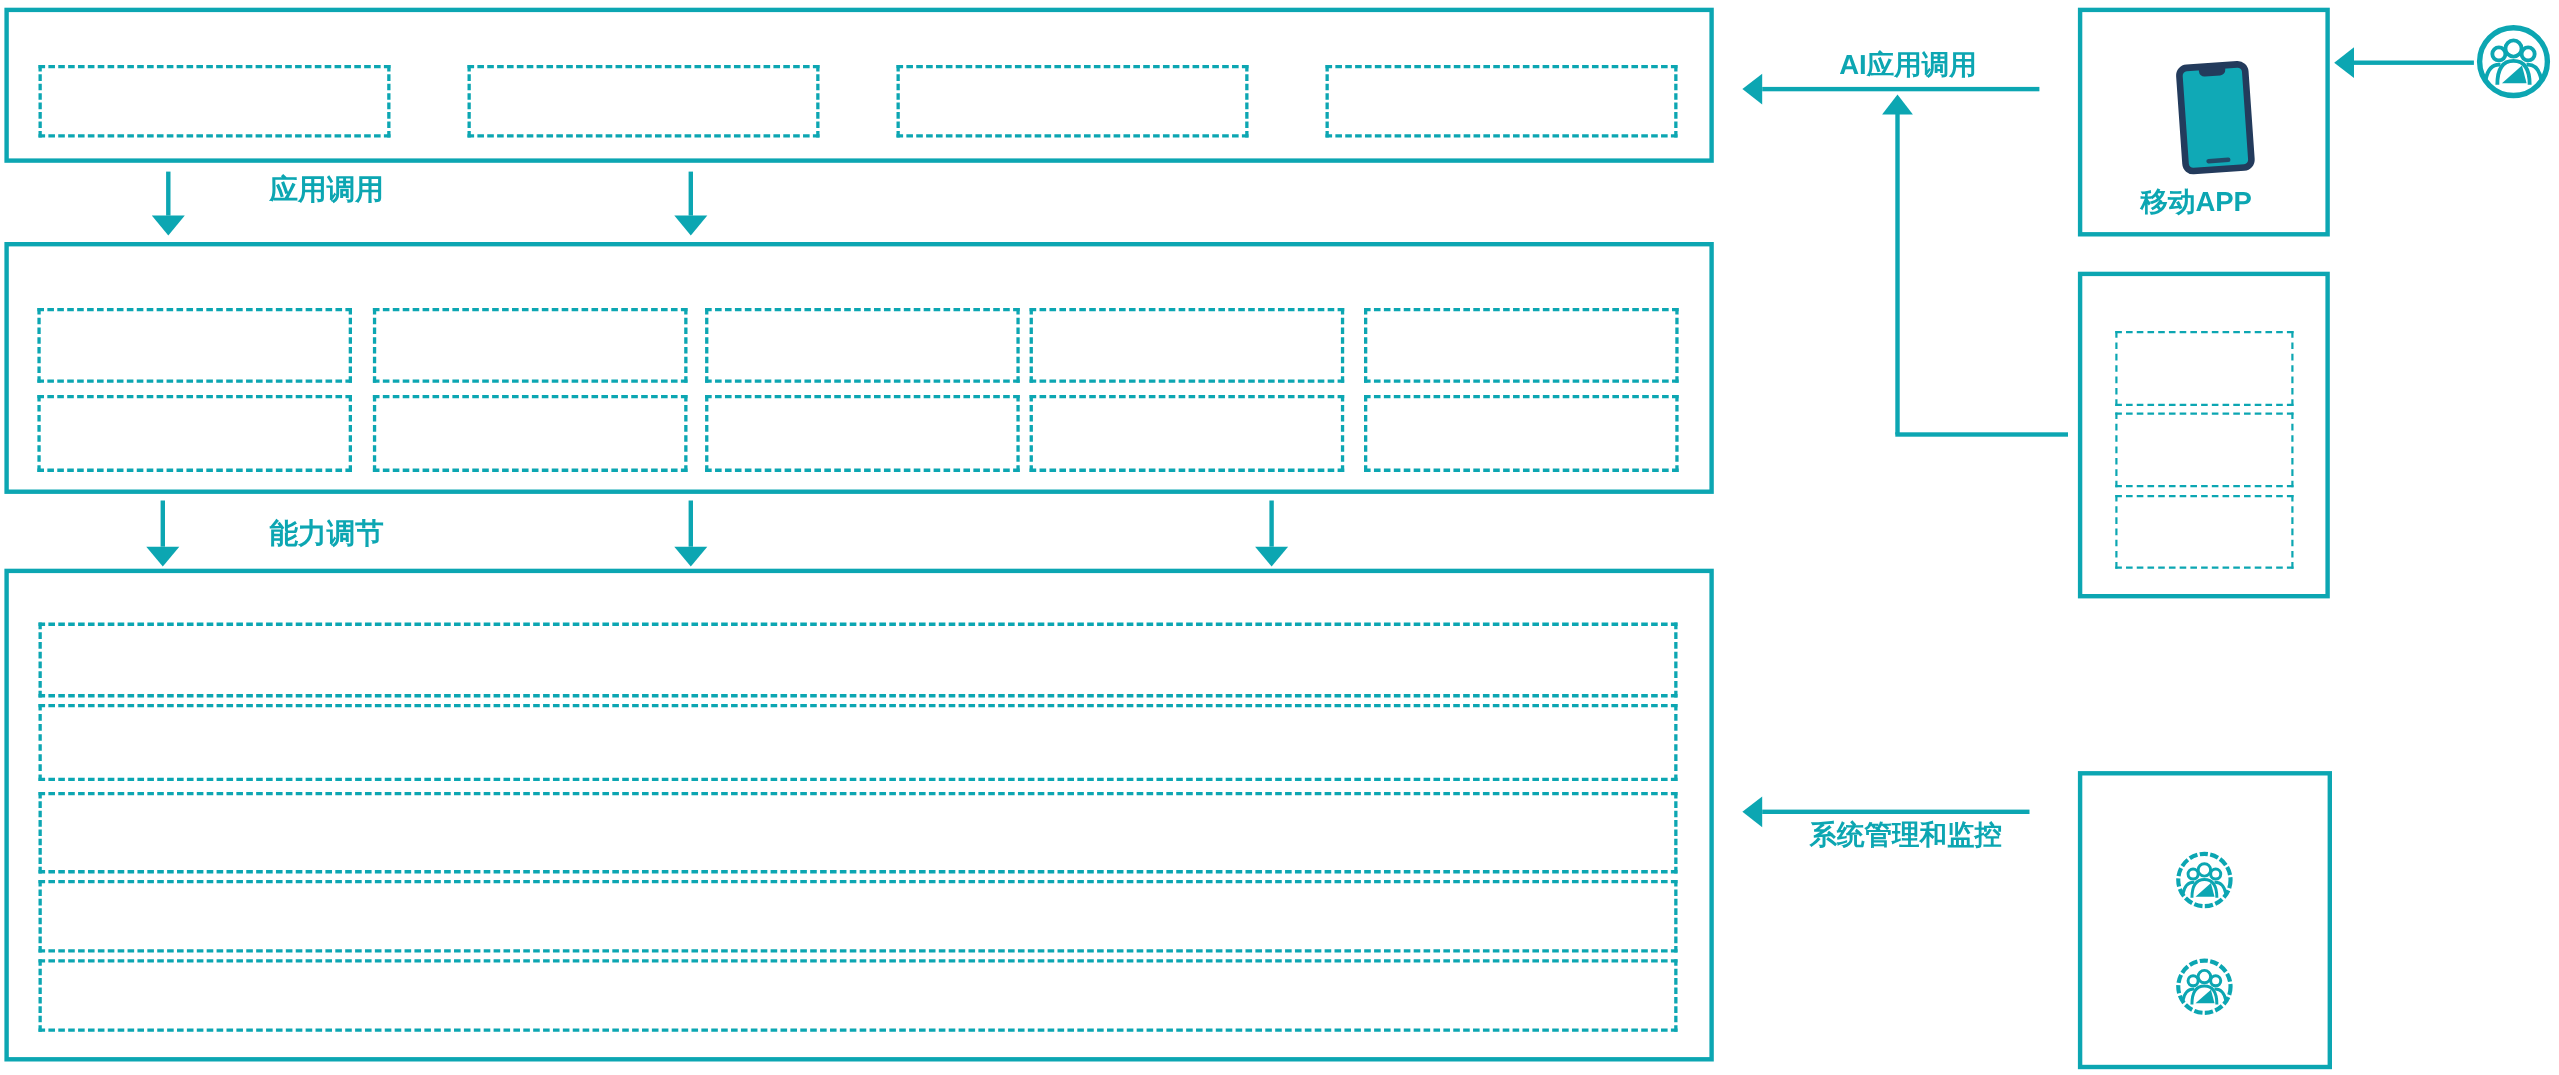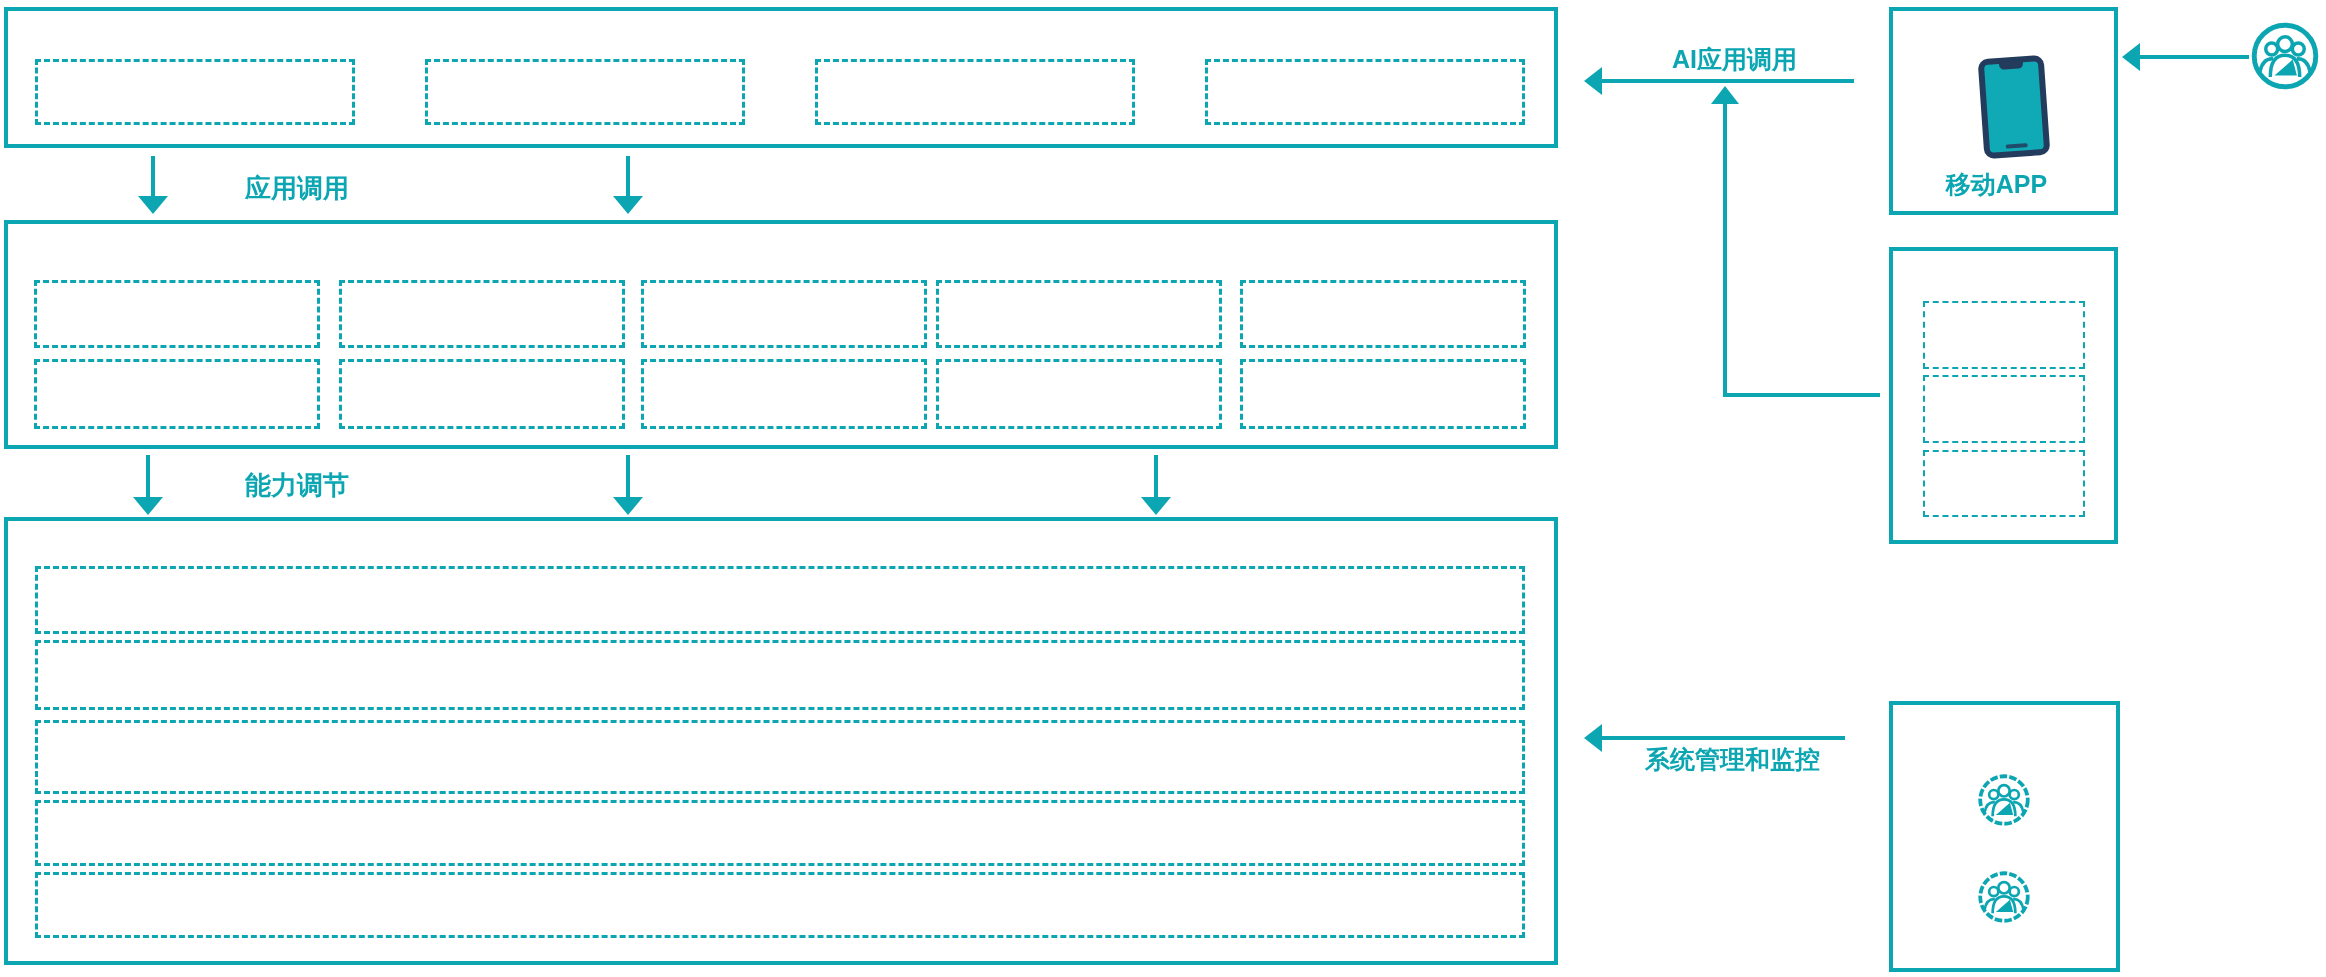--- a/index.html
+++ b/index.html
@@ -41,21 +41,21 @@
     <div class="dash" style="left:27px;top:48px;width:320px;height:66px;"></div>
     <div class="dash" style="left:417px;top:48px;width:320px;height:66px;"></div>
     <div class="dash" style="left:807px;top:48px;width:320px;height:66px;"></div>
     <div class="dash" style="left:1197px;top:48px;width:320px;height:66px;"></div>
   </div>
 
   <div class="vline" style="left:151px;top:156px;height:40px;"></div>
   <div class="head-down" style="left:138px;top:196px;"></div>
   <div class="vline" style="left:626px;top:156px;height:40px;"></div>
   <div class="head-down" style="left:613px;top:196px;"></div>
-  <div class="lbl" style="left:245px;top:174px;">应用调用</div>
+  <div class="lbl" style="left:245px;top:158px;">应用调用</div>
 
   <div class="panel" style="left:4px;top:220px;width:1554px;height:229px;">
     <div class="dash" style="left:26px;top:56px;width:286px;height:68px;"></div>
     <div class="dash" style="left:331px;top:56px;width:286px;height:68px;"></div>
     <div class="dash" style="left:633px;top:56px;width:286px;height:68px;"></div>
     <div class="dash" style="left:928px;top:56px;width:286px;height:68px;"></div>
     <div class="dash" style="left:1232px;top:56px;width:286px;height:68px;"></div>
     <div class="dash" style="left:26px;top:135px;width:286px;height:70px;"></div>
     <div class="dash" style="left:331px;top:135px;width:286px;height:70px;"></div>
     <div class="dash" style="left:633px;top:135px;width:286px;height:70px;"></div>

